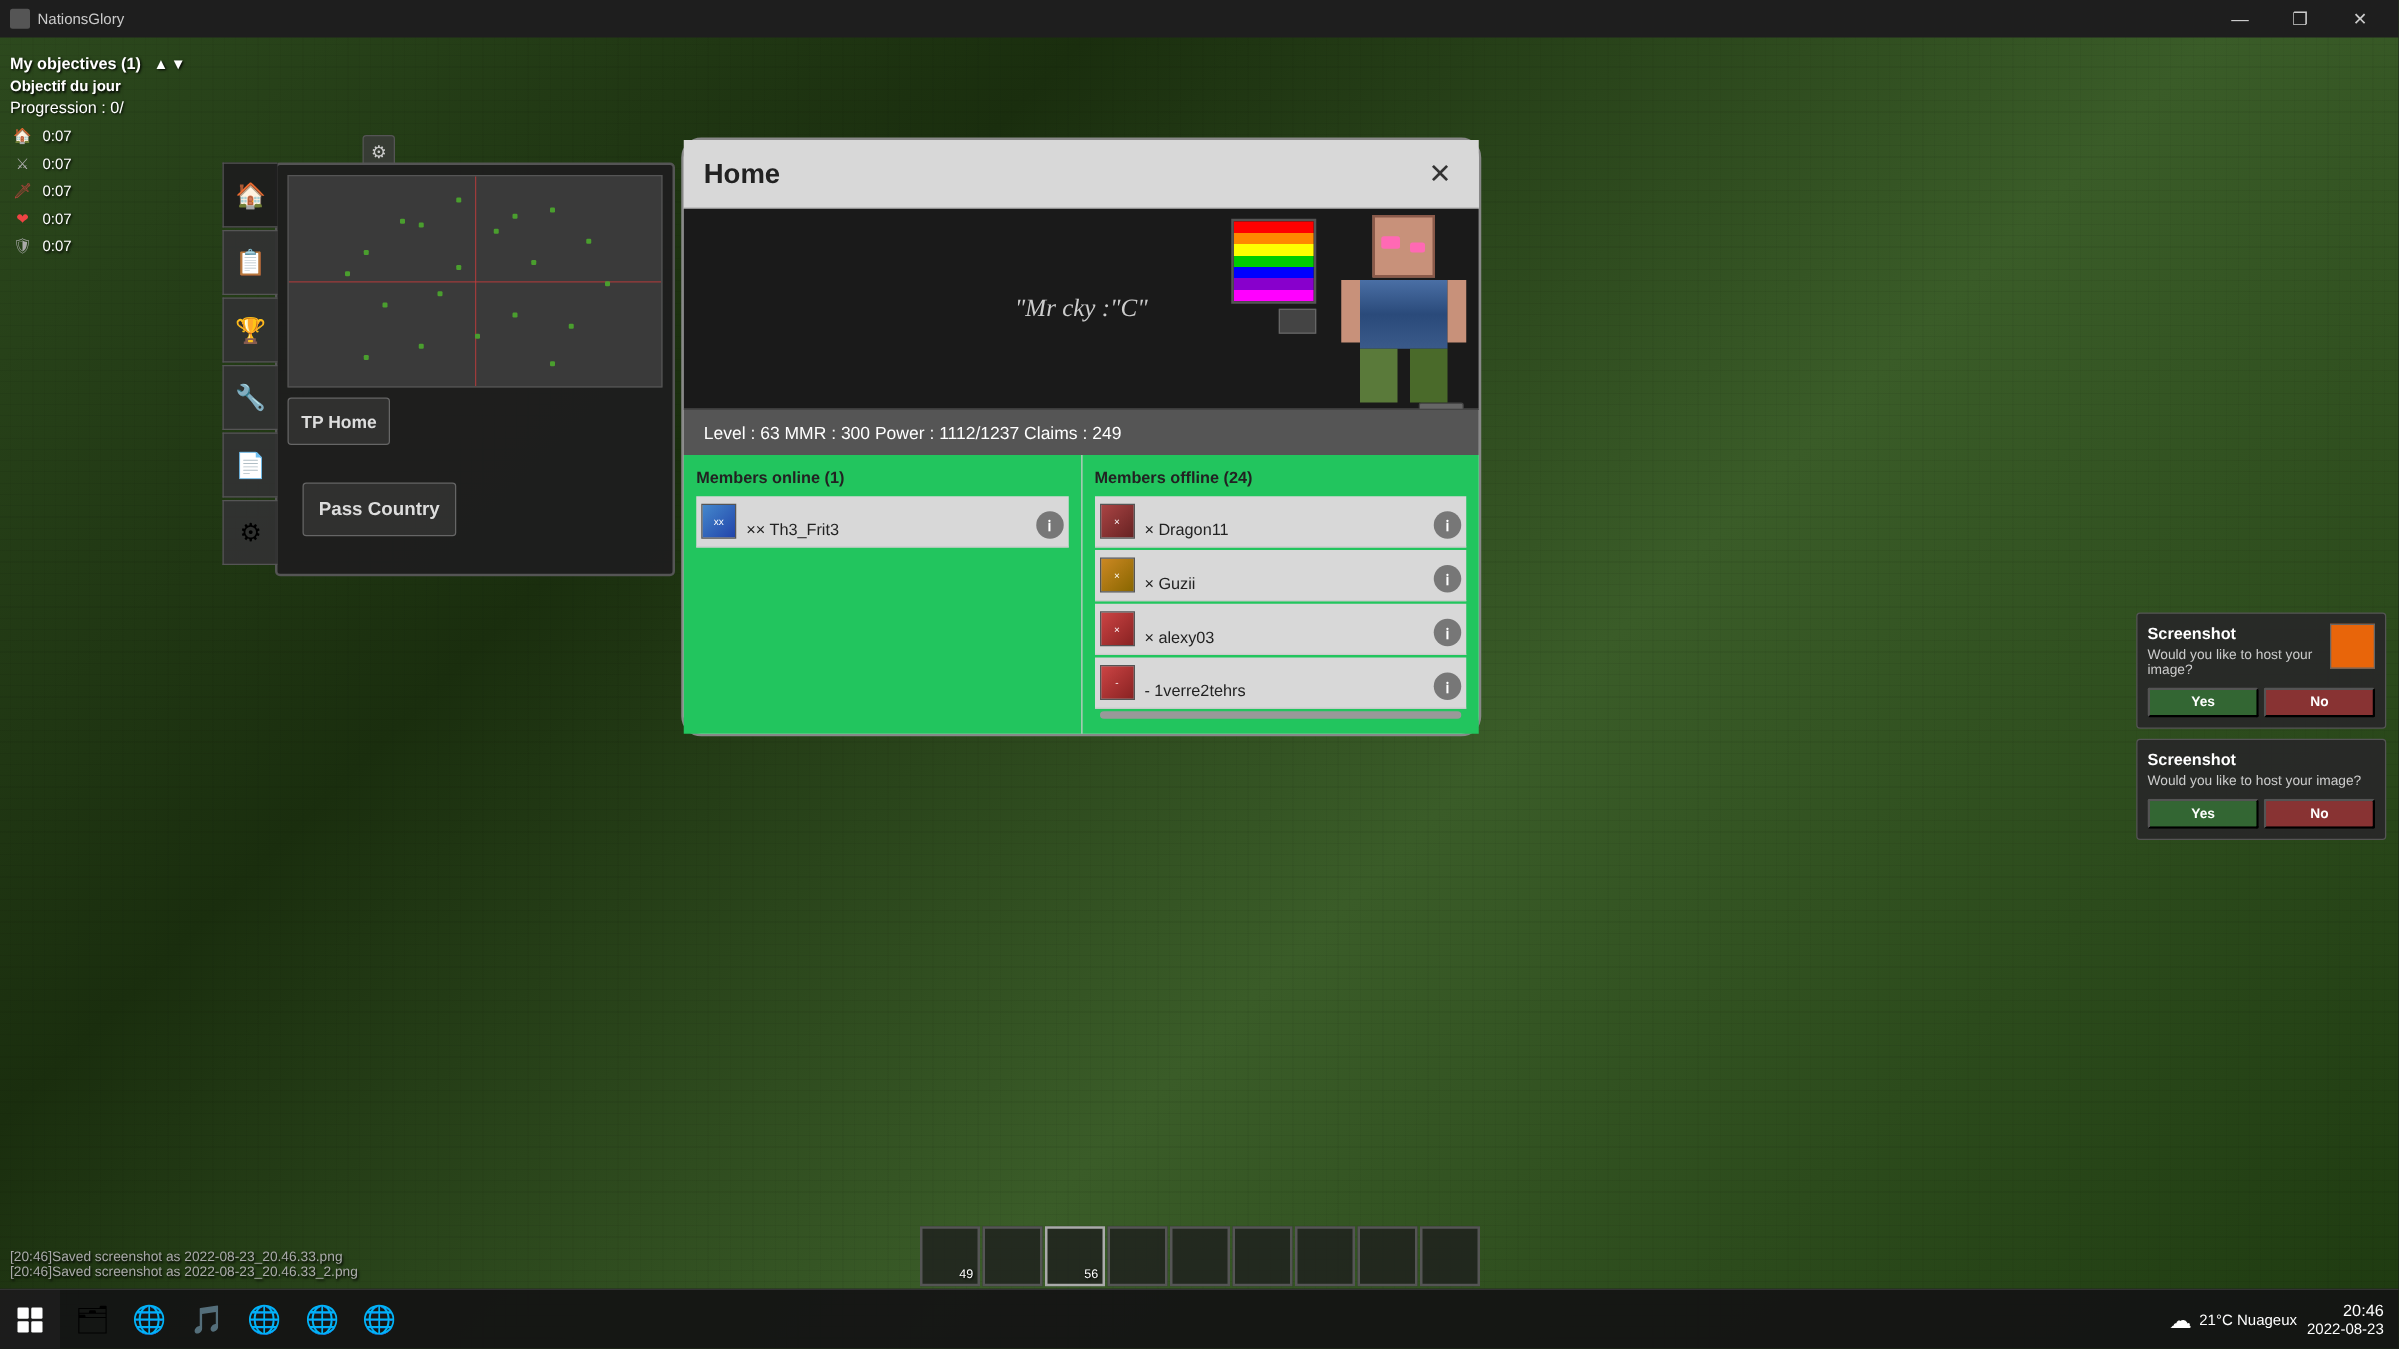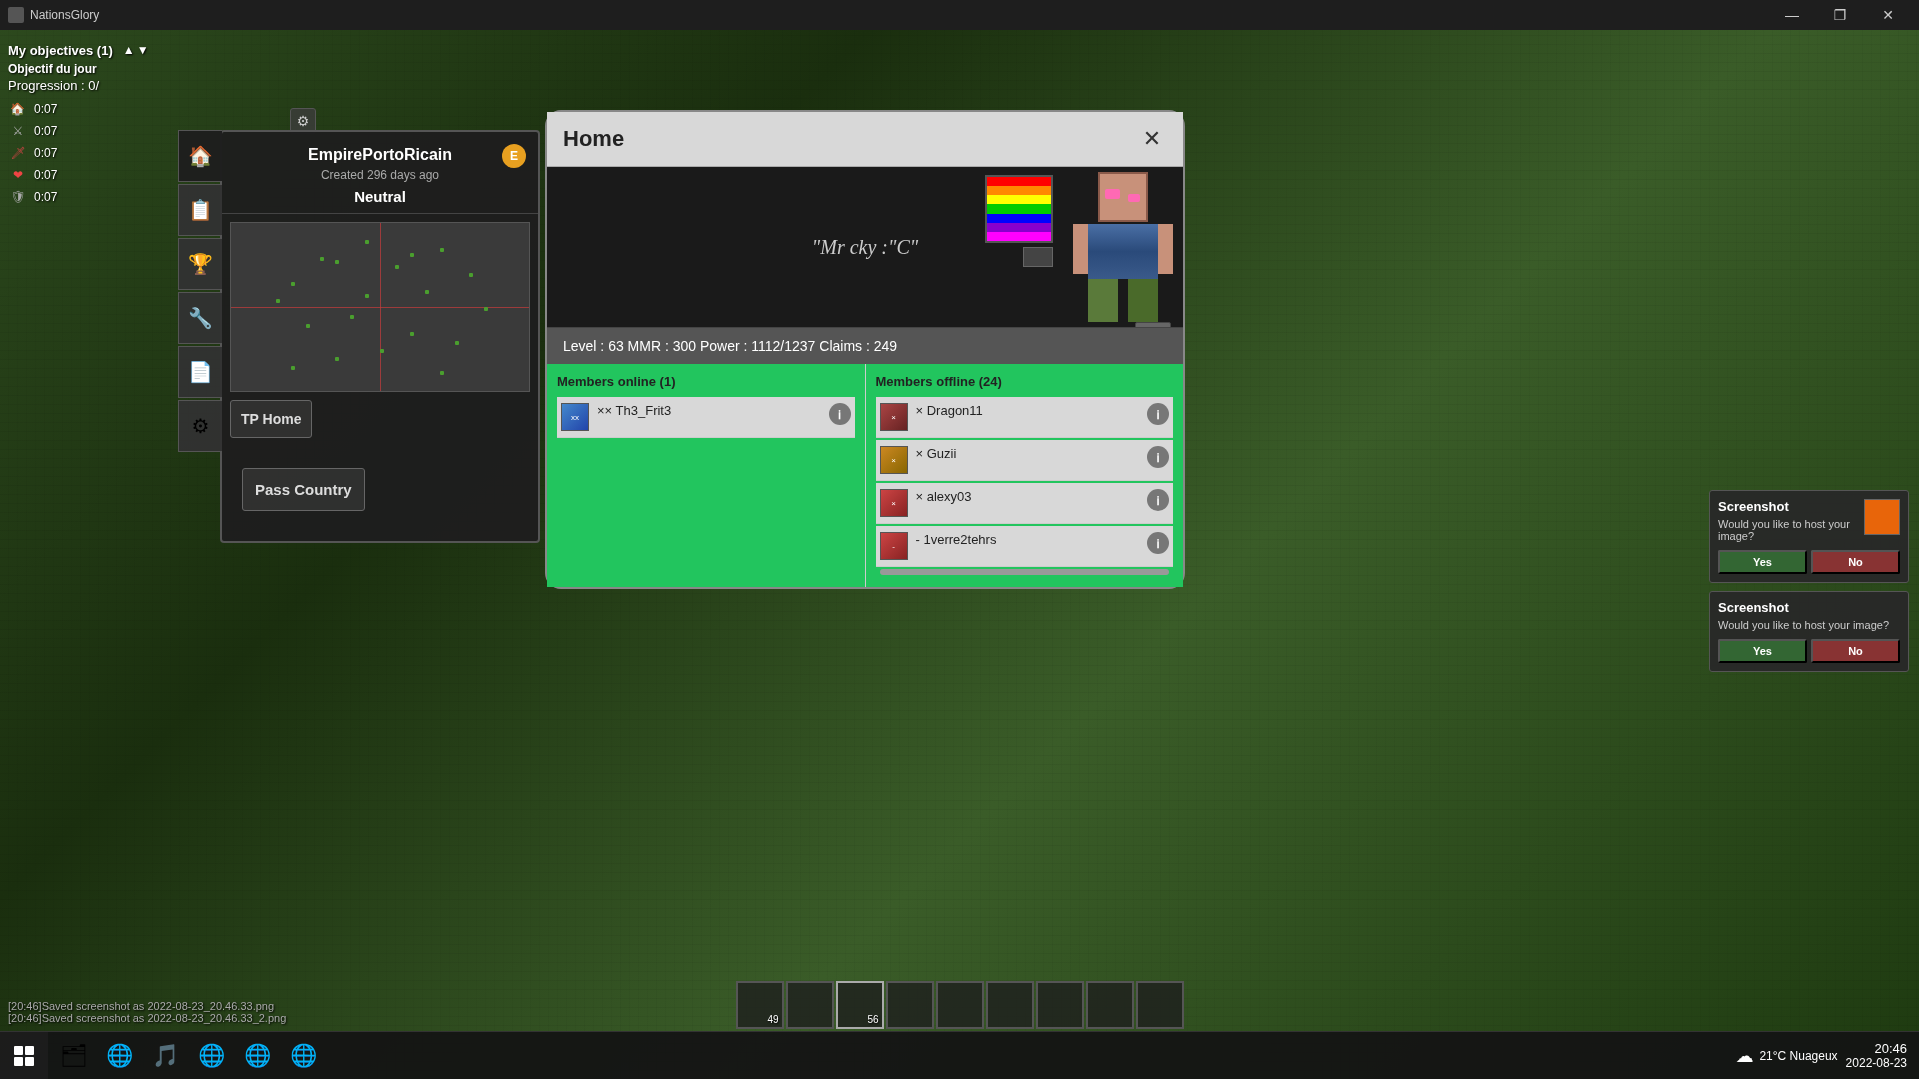--- a/index.html
+++ b/index.html
@@ -76,21 +76,21 @@
       top: 35px; left: 0;
       width: 220px;
       z-index: 10;
       padding: 8px;
     }
     .objectives-bar {
       color: #fff;
       font-size: 13px;
       font-weight: bold;
       display: flex;
-      align-items: flex-start;
+      align-items: flex-end;
       gap: 6px;
       margin-bottom: 4px;
       text-shadow: 1px 1px 2px #000;
     }
     .objectives-controls { display: flex; gap: 2px; margin-left: 4px; }
     .obj-ctrl {
       color: #fff;
       font-size: 12px;
       cursor: pointer;
       text-shadow: 1px 1px 2px #000;
@@ -432,21 +432,21 @@
     }
     .members-col:last-child { border-right: none; }
     .members-col-title {
       font-size: 13px;
       font-weight: bold;
       color: #222;
       margin-bottom: 8px;
     }
     .member-row {
       display: flex;
-      align-items: flex-start;
+      align-items: flex-end;
       gap: 8px;
       padding: 6px 4px;
       border-bottom: 1px solid #ccc;
       background: #d8d8d8;
       margin-bottom: 2px;
     }
     .member-avatar {
       width: 28px; height: 28px;
       background: #888;
       border: 1px solid #555;
@@ -682,26 +682,20 @@
 <div class="sidebar-tabs">
   <div class="sidebar-tab active">🏠</div>
   <div class="sidebar-tab">📋</div>
   <div class="sidebar-tab">🏆</div>
   <div class="sidebar-tab">🔧</div>
   <div class="sidebar-tab">📄</div>
   <div class="sidebar-tab">⚙</div>
 </div>
 
 <div class="nation-sidebar">
-  <div class="nation-header">
-    <div class="nation-name">EmpirePortoRicain</div>
-    <div class="nation-created">Created 296 days ago</div>
-    <div class="nation-badge">E</div>
-    <div class="nation-status">Neutral</div>
-  </div>
 
   <div class="nation-map">
     <div class="map-grid-h"></div>
     <div class="map-grid-v"></div>
 
     <div class="map-dot" style="top:20%;left:30%;"></div>
     <div class="map-dot" style="top:25%;left:55%;"></div>
     <div class="map-dot" style="top:15%;left:70%;"></div>
     <div class="map-dot" style="top:35%;left:20%;"></div>
     <div class="map-dot" style="top:40%;left:65%;"></div>

